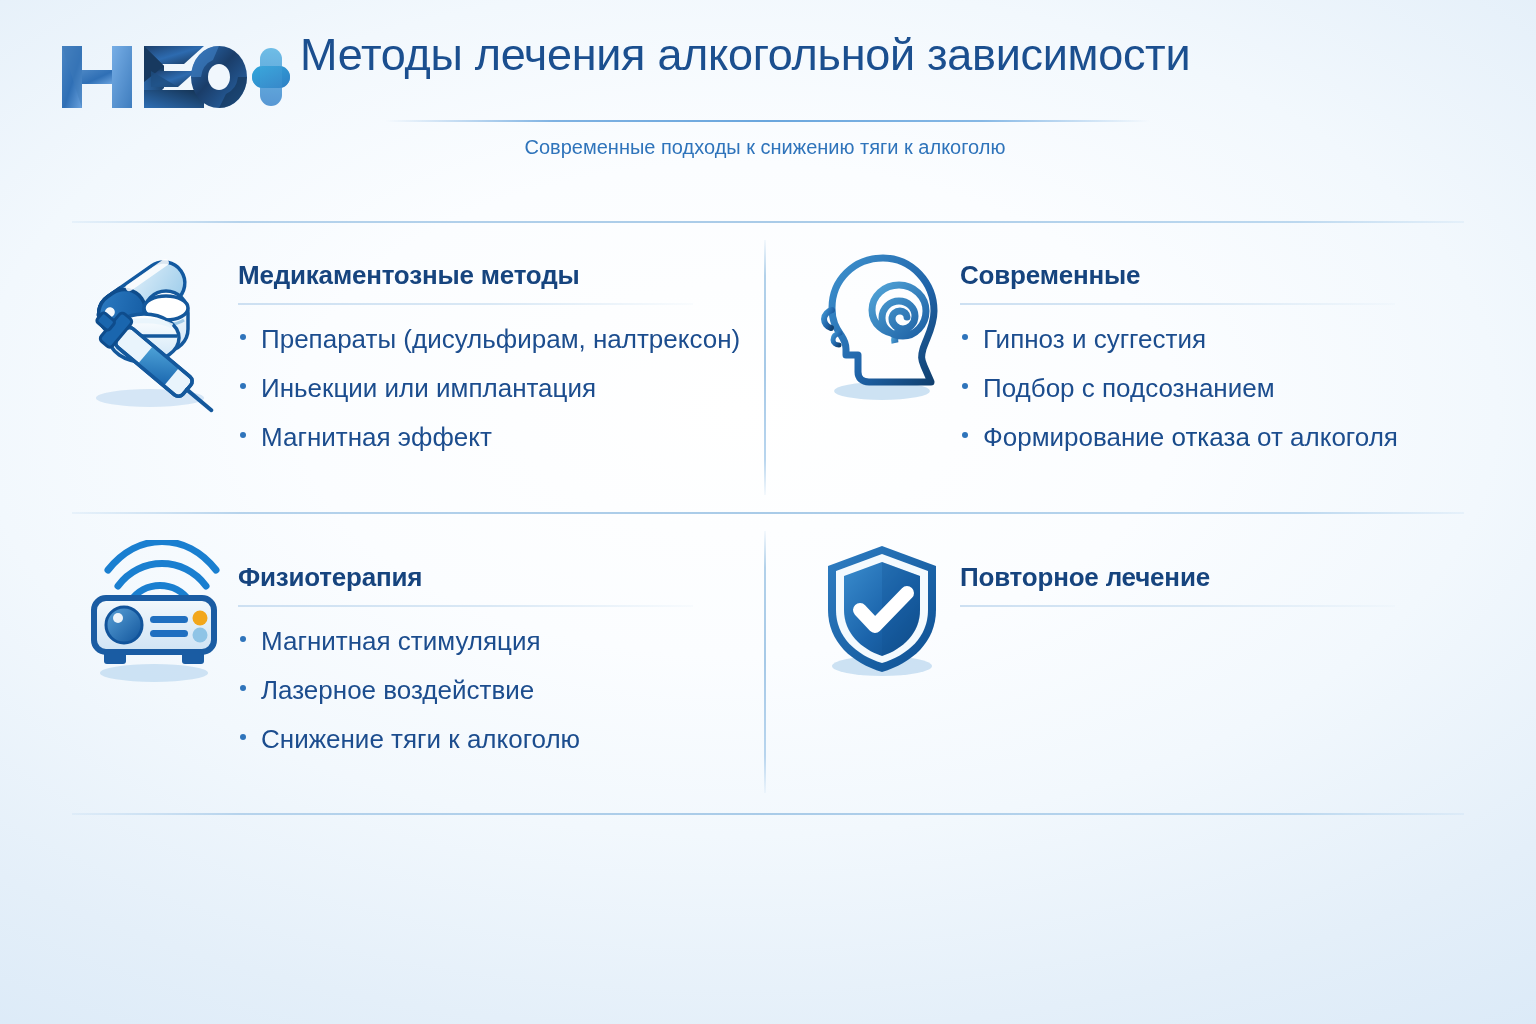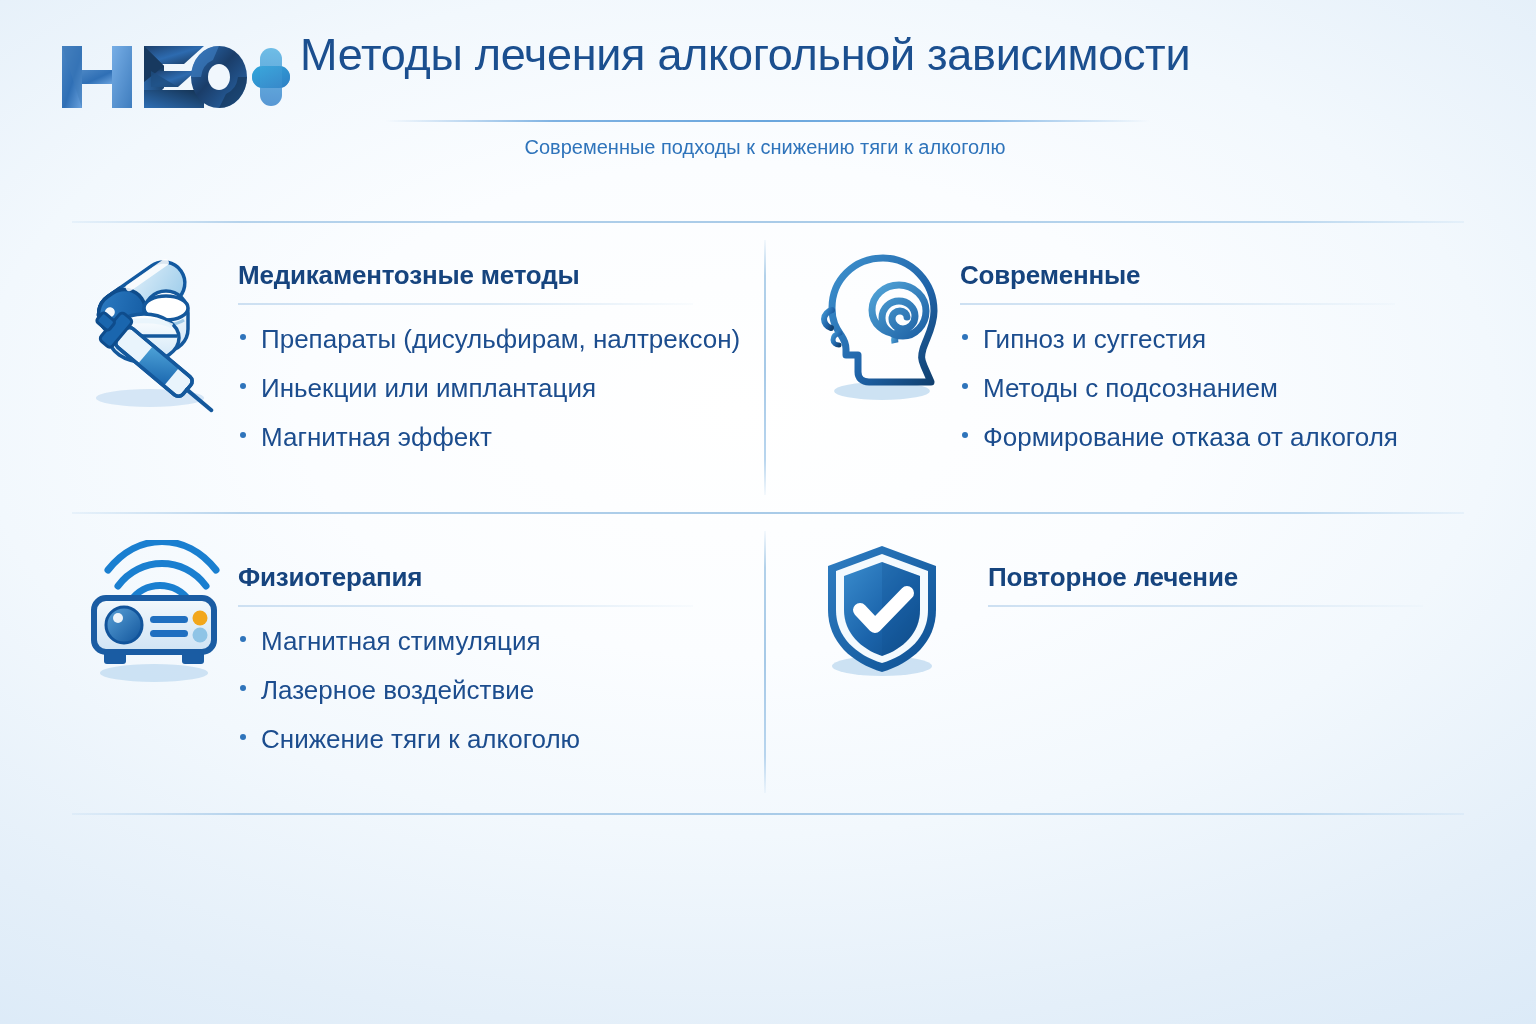--- a/index.html
+++ b/index.html
@@ -91,21 +91,21 @@
 
   
   .card {
     position: absolute;
     display: flex;
     align-items: flex-start;
   }
   .card.c0 { left: 78px;  top: 248px; width: 670px; }
   .card.c1 { left: 810px; top: 248px; width: 660px; }
   .card.c2 { left: 78px;  top: 540px; width: 670px; }
-  .card.c3 { left: 810px; top: 540px; width: 660px; gap: 28px; }
+  .card.c3 { left: 810px; top: 540px; width: 660px; }
 
   .card-icon {
     flex: 0 0 auto;
     width: 160px;
     height: 165px;
     position: relative;
   }
   .card.c1 .card-icon,
   .card.c3 .card-icon { width: 150px; }
 
@@ -321,21 +321,21 @@
         <path d="M30 85c-5 1-7 4-7 7 0 3 3 5 6 5" fill="none" stroke="url(#headG)" stroke-width="5" stroke-linecap="round"></path>
         <path d="M85 95c-2-10 6-14 6-14" fill="none" stroke="url(#spiG)" stroke-width="7"></path>
         <path d="M88 86c-14 0-26-10-26-24s12-25 27-25 27 12 27 26-11 25-23 25-21-8-21-18 8-17 17-17 16 7 16 15-6 13-12 13-11-5-11-10 4-8 8-8 7 3 7 6" fill="none" stroke="url(#spiG)" stroke-width="7" stroke-linecap="round"></path>
       </svg>
     </div>
     <div class="card-body">
       <div class="card-title">Современные</div>
       <div class="card-title-rule"></div>
       <ul class="bullets">
         <li><span class="dot"></span><span>Гипноз и суггестия</span></li>
-        <li><span class="dot"></span><span>Методы с подсознанием</span></li>
+        <li><span class="dot"></span><span>Подбор с подсознанием</span></li>
         <li><span class="dot"></span><span>Формирование <b>отказа</b> от алкоголя</span></li>
       </ul>
     </div>
   </div>
 
   <div class="card c2">
     <div class="card-icon">
       <svg width="160" height="155" viewBox="0 0 160 155">
         <defs>
           <linearGradient id="boxG" x1="0" y1="0" x2="0" y2="1">

